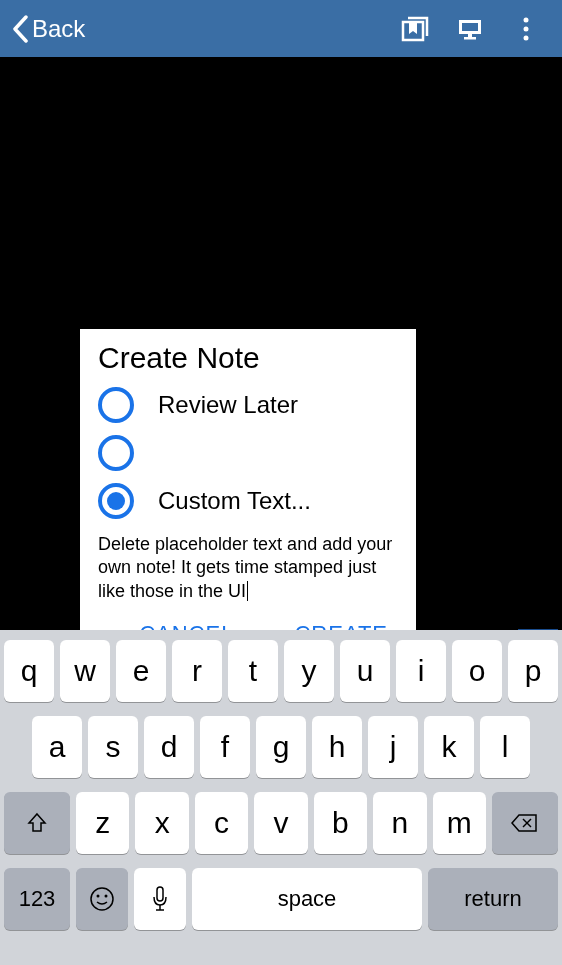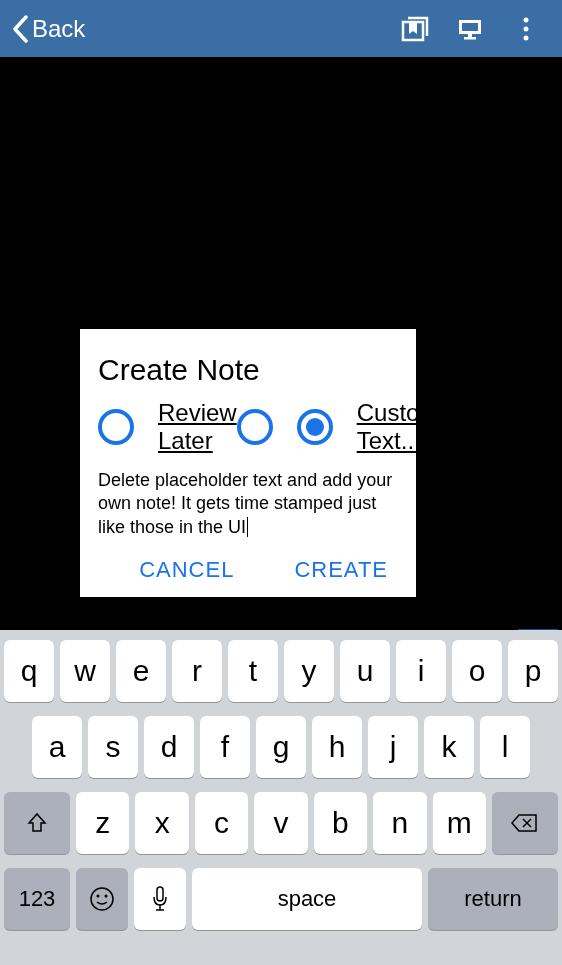--- a/index.html
+++ b/index.html
@@ -44,32 +44,31 @@
       left: 0;
       right: 0;
       bottom: 0;
     }
     .dialog {
       position: absolute;
       top: 272px;
       left: 80px;
       width: 336px;
       background: #fff;
-      padding: 24px 18px 14px 18px;
+      padding: 12px 18px 14px 18px;
     }
     .dialog-title {
       font-size: 30px;
       font-weight: 400;
       margin-bottom: 6px;
       color: #000;
     }
     .radio-group {
       display: flex;
-      flex-direction: row;
-      text-decoration: underline;
+      flex-direction: column;
     }
     .radio-item {
       display: flex;
       align-items: center;
       padding: 6px 0;
       cursor: pointer;
     }
     .radio-circle {
       width: 36px;
       height: 36px;

